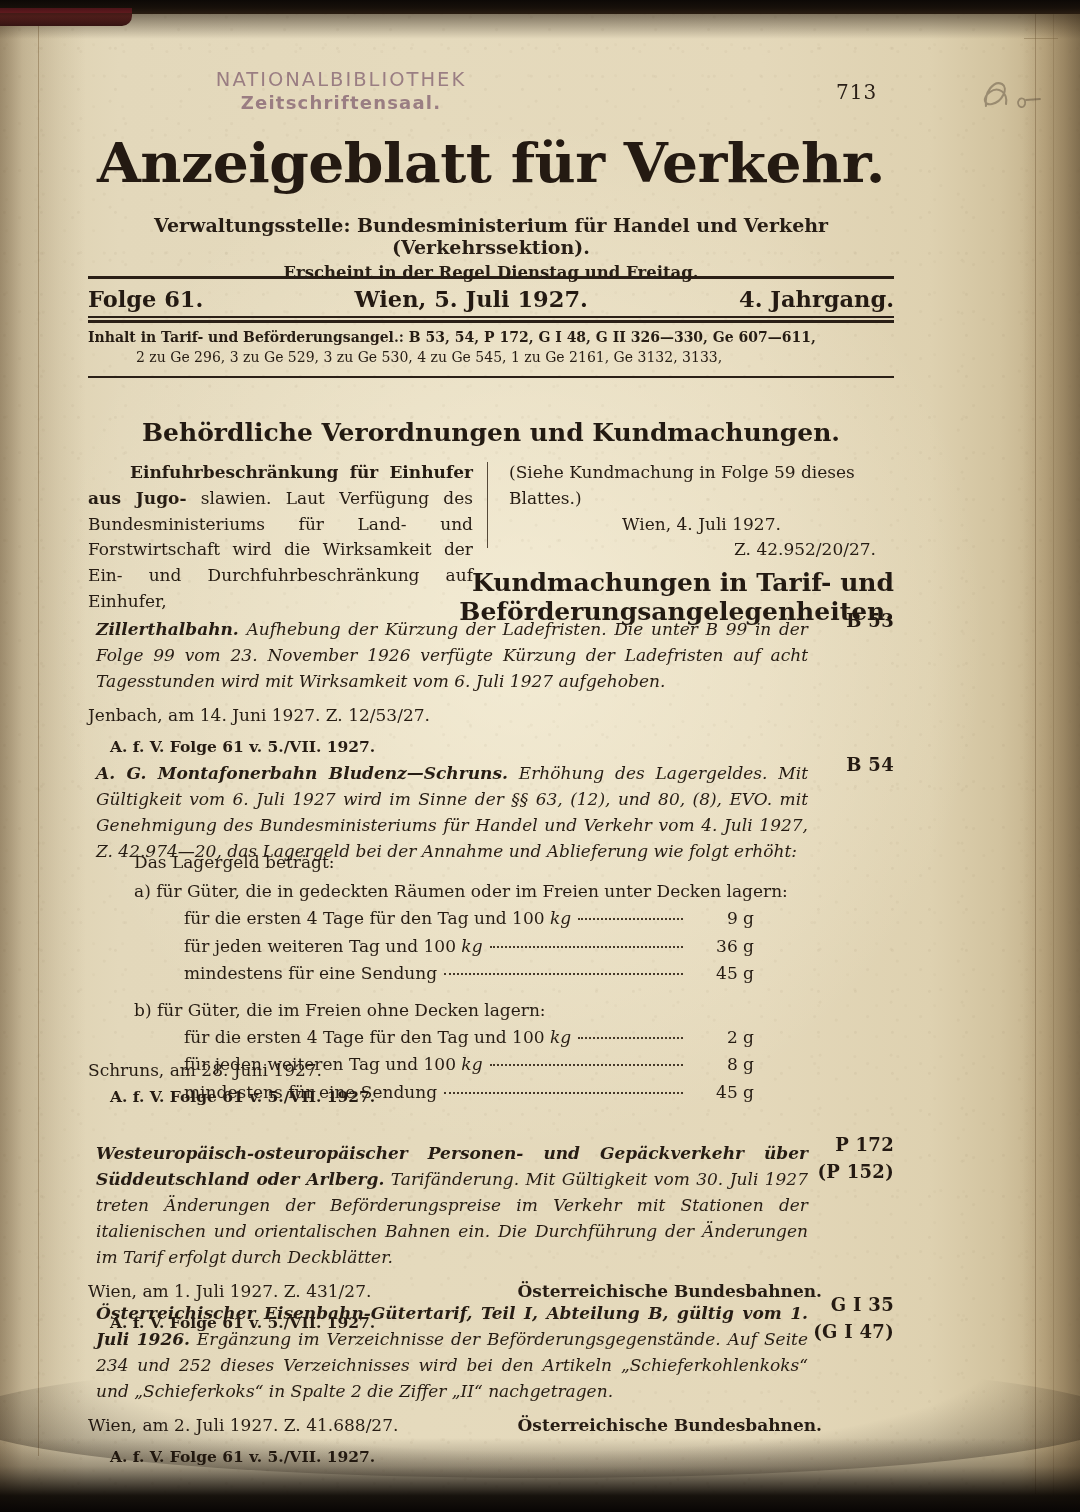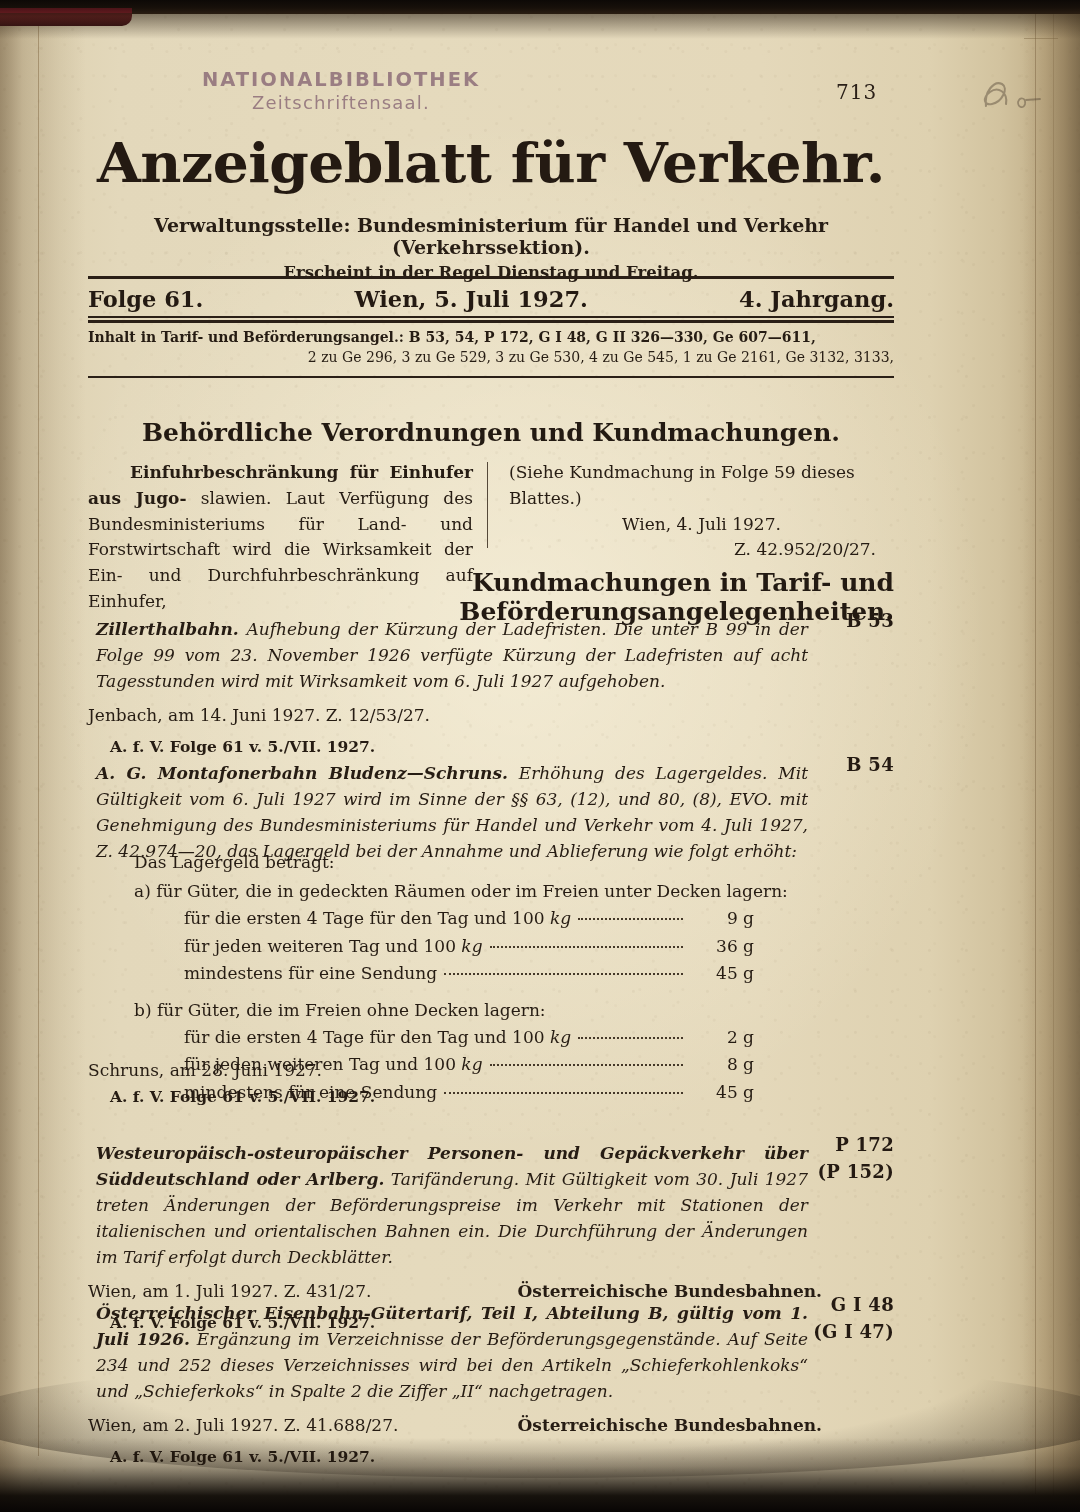--- a/index.html
+++ b/index.html
@@ -56,22 +56,22 @@
   
   #pencil{position:absolute;left:978px;top:72px;width:70px;height:56px;opacity:.45;}
 
   
   #content{position:absolute;left:0;top:0;width:1080px;height:1512px;
     color:#231a12;}
 
   #stamp{position:absolute;left:176px;top:68px;width:330px;
     color:#6d4660;opacity:.62;text-align:center;
     font-family:"DejaVu Sans", sans-serif;line-height:1.25;}
-  #stamp .l1{font-size:19.5px;letter-spacing:2.0px;font-weight:700;}
-  #stamp .l2{font-size:18px;letter-spacing:1.2px;font-weight:400;}
+  #stamp .l1{font-size:19.5px;letter-spacing:2.0px;font-weight:400;}
+  #stamp .l2{font-size:18px;letter-spacing:1.2px;font-weight:700;}
 
   #pageno{position:absolute;left:836px;top:80px;font-size:20px;
     font-family:"DejaVu Serif",serif;color:#2b2018;letter-spacing:1px;}
 
   #masthead{position:absolute;left:88px;top:130px;width:806px;text-align:center;}
   #mastTitle{font-size:55px;font-weight:700;letter-spacing:-0.5px;color:#241a12;
     font-family:"DejaVu Serif",serif;transform:scaleX(1.03);}
   #subtitle1{margin-top:19px;font-size:19px;font-weight:700;color:#271d14;}
   #subtitle2{margin-top:5px;font-size:16.5px;font-weight:700;color:#271d14;}
 
@@ -82,21 +82,21 @@
   #rule4{top:376px;height:2px;}
 
   #issueline{position:absolute;left:88px;top:283px;width:806px;height:32px;
     display:flex;align-items:center;justify-content:space-between;
     font-size:22.5px;font-weight:700;color:#241a12;}
   #issueline .mid{flex:1;text-align:center;}
 
   #toc{position:absolute;left:88px;top:328px;width:806px;
     font-size:14px;line-height:1.42;color:#261c13;}
   #toc .l1{font-weight:700;}
-  #toc .l2{padding-left:48px;text-align:right;}
+  #toc .l2{padding-left:48px;}
   #toc .l3{padding-left:48px;}
 
   .secthead{position:absolute;left:88px;width:806px;text-align:center;
     font-size:25px;font-weight:700;color:#231a12;}
   #sec1{top:418px;}
   #sec2{top:568px;text-align:right;}
 
   
   #twocol{position:absolute;left:88px;top:460px;width:806px;height:92px;}
   #coldiv{position:absolute;left:399px;top:2px;width:1.4px;height:86px;background:#3a2d1f;opacity:.85;}
@@ -255,21 +255,21 @@
       <div class="mref" style="top:26px;">(P 152)</div>
       <p class="body"><span class="lead">Westeuropäisch-osteuropäischer Personen- und Gepäckverkehr über Süddeutschland oder Arlberg.</span><span> Tarifänderung. Mit Gültigkeit vom 30. Juli 1927 treten Änderungen der Beförderungspreise im Verkehr mit Stationen der italienischen und orientalischen Bahnen ein. Die Durchführung der Änderungen im Tarif erfolgt durch Deckblätter.</span></p>
       <div class="sign">
         <span>Wien, am 1. Juli 1927.   Z. 431/27.</span>
         <span class="lead" style="padding-right:72px;">Österreichische Bundesbahnen.</span>
       </div>
       <div class="afb">A. f. V. Folge 61 v. 5./VII. 1927.</div>
     </div>
 
     <div class="entry" id="e4">
-      <div class="mref" style="top:-1px;">G I 48</div>
+      <div class="mref" style="top:-1px;">G I 35</div>
       <div class="mref" style="top:26px;">(G I 47)</div>
       <p class="body"><span class="lead">Österreichischer Eisenbahn-Gütertarif, Teil I, Abteilung B, gültig vom 1. Juli 1926.</span><span> Ergänzung im Verzeichnisse der Beförderungsgegenstände. Auf Seite 234 und 252 dieses Verzeichnisses wird bei den Artikeln „Schieferkohlenkoks“ und „Schieferkoks“ in Spalte 2 die Ziffer „II“ nachgetragen.</span></p>
       <div class="sign">
         <span>Wien, am 2. Juli 1927.   Z. 41.688/27.</span>
         <span class="lead" style="padding-right:72px;">Österreichische Bundesbahnen.</span>
       </div>
       <div class="afb">A. f. V. Folge 61 v. 5./VII. 1927.</div>
     </div>
 
   </div>

